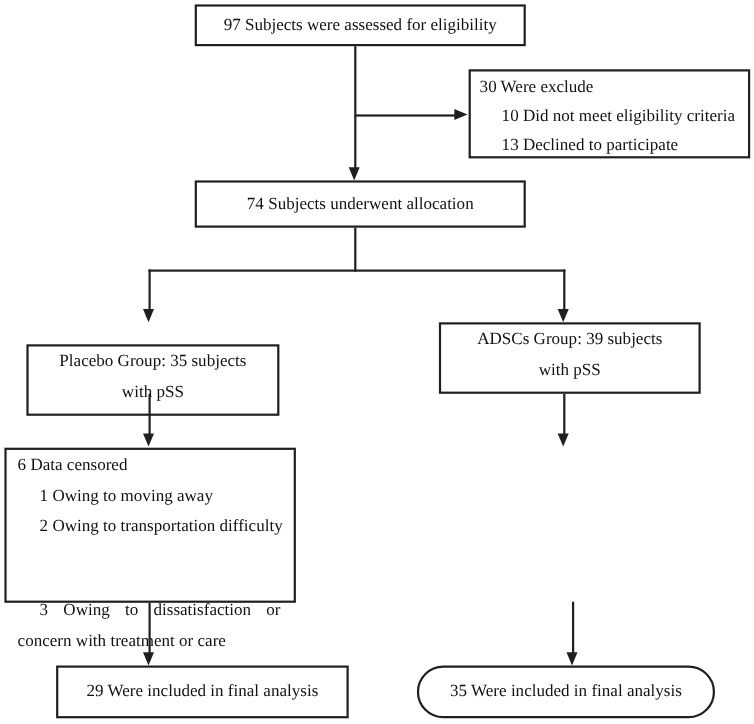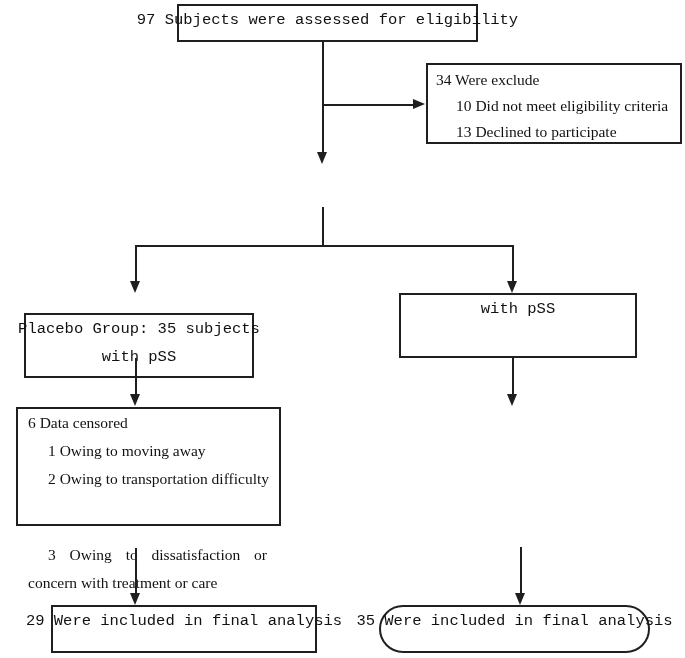--- a/index.html
+++ b/index.html
@@ -18,25 +18,24 @@
     overflow:hidden;
   }
   .box{
     position:absolute;
     border:2px solid var(--line);
     box-sizing:border-box;
     background:var(--bg);
   }
   .box.center{
     display:flex;flex-direction:column;
-    align-items:center;
+    align-items:center;justify-content:center;
     text-align:center;
     line-height:28px;
     white-space:nowrap;
-    font-family:Liberation Mono, monospace;
   }
   .box.list{
     line-height:28px;
   }
   .box.list .title{white-space:nowrap;}
   .box.list .item{text-indent:20px;white-space:nowrap;}
   .box.list .item.wrap{
     white-space:normal;
     text-align:justify;
     margin-top:48px;
@@ -65,47 +64,51 @@
     <span>97 Subjects were assessed for eligibility</span>
   </div>
 
   <div class="vline" style="left:322px;top:42px;height:111px;"></div>
   <div class="arrow-down" style="left:317px;top:152px;"></div>
 
   <div class="hline" style="left:323px;top:104px;width:91px;"></div>
   <div class="arrow-right" style="left:413px;top:99px;"></div>
 
   <div class="box list" style="left:426px;top:63px;width:256px;height:81px;padding:2px 4px 0 8px;line-height:26px;">
-    <div class="title">34 Were exclude</div>
+    <div class="title">30 Were exclude</div>
     <div class="item">10 Did not meet eligibility criteria</div>
     <div class="item">13 Declined to participate</div>
   </div>
 
+  <div class="box center" style="left:177px;top:164px;width:301px;height:43px;">
+    <span>74 Subjects underwent allocation</span>
+  </div>
 
   <div class="vline" style="left:322px;top:207px;height:40px;"></div>
   <div class="hline" style="left:135px;top:245px;width:379px;"></div>
   <div class="vline" style="left:135px;top:245px;height:37px;"></div>
   <div class="arrow-down" style="left:130px;top:281px;"></div>
   <div class="vline" style="left:512px;top:245px;height:37px;"></div>
   <div class="arrow-down" style="left:507px;top:281px;"></div>
 
   <div class="box center" style="left:24px;top:293px;width:230px;height:65px;padding-bottom:6px;margin-top:20px;">
     <span>Placebo Group: 35 subjects</span>
     <span>with pSS</span>
   </div>
   <div class="box center" style="left:399px;top:293px;width:238px;height:65px;padding-bottom:6px;">
+    <span>ADSCs Group: 39 subjects</span>
     <span>with pSS</span>
   </div>
 
   <div class="vline" style="left:135px;top:358px;height:37px;"></div>
   <div class="arrow-down" style="left:130px;top:394px;"></div>
   <div class="vline" style="left:512px;top:358px;height:37px;"></div>
   <div class="arrow-down" style="left:507px;top:394px;"></div>
 
-  <div class="box list" style="left:16px;top:407px;width:265px;height:119px;padding:0 12px 0 10px;">
+  <div class="box list" style="left:4px;top:407px;width:265px;height:141px;padding:0 12px 0 10px;">
     <div class="title">6 Data censored</div>
     <div class="item">1 Owing to moving away</div>
     <div class="item">2 Owing to transportation difficulty</div>
     <div class="item wrap">3 Owing to dissatisfaction or concern with treatment or care</div>
   </div>
 
   <div class="vline" style="left:135px;top:548px;height:46px;"></div>
   <div class="arrow-down" style="left:130px;top:593px;"></div>
   <div class="vline" style="left:520px;top:547px;height:47px;"></div>
   <div class="arrow-down" style="left:515px;top:593px;"></div>

